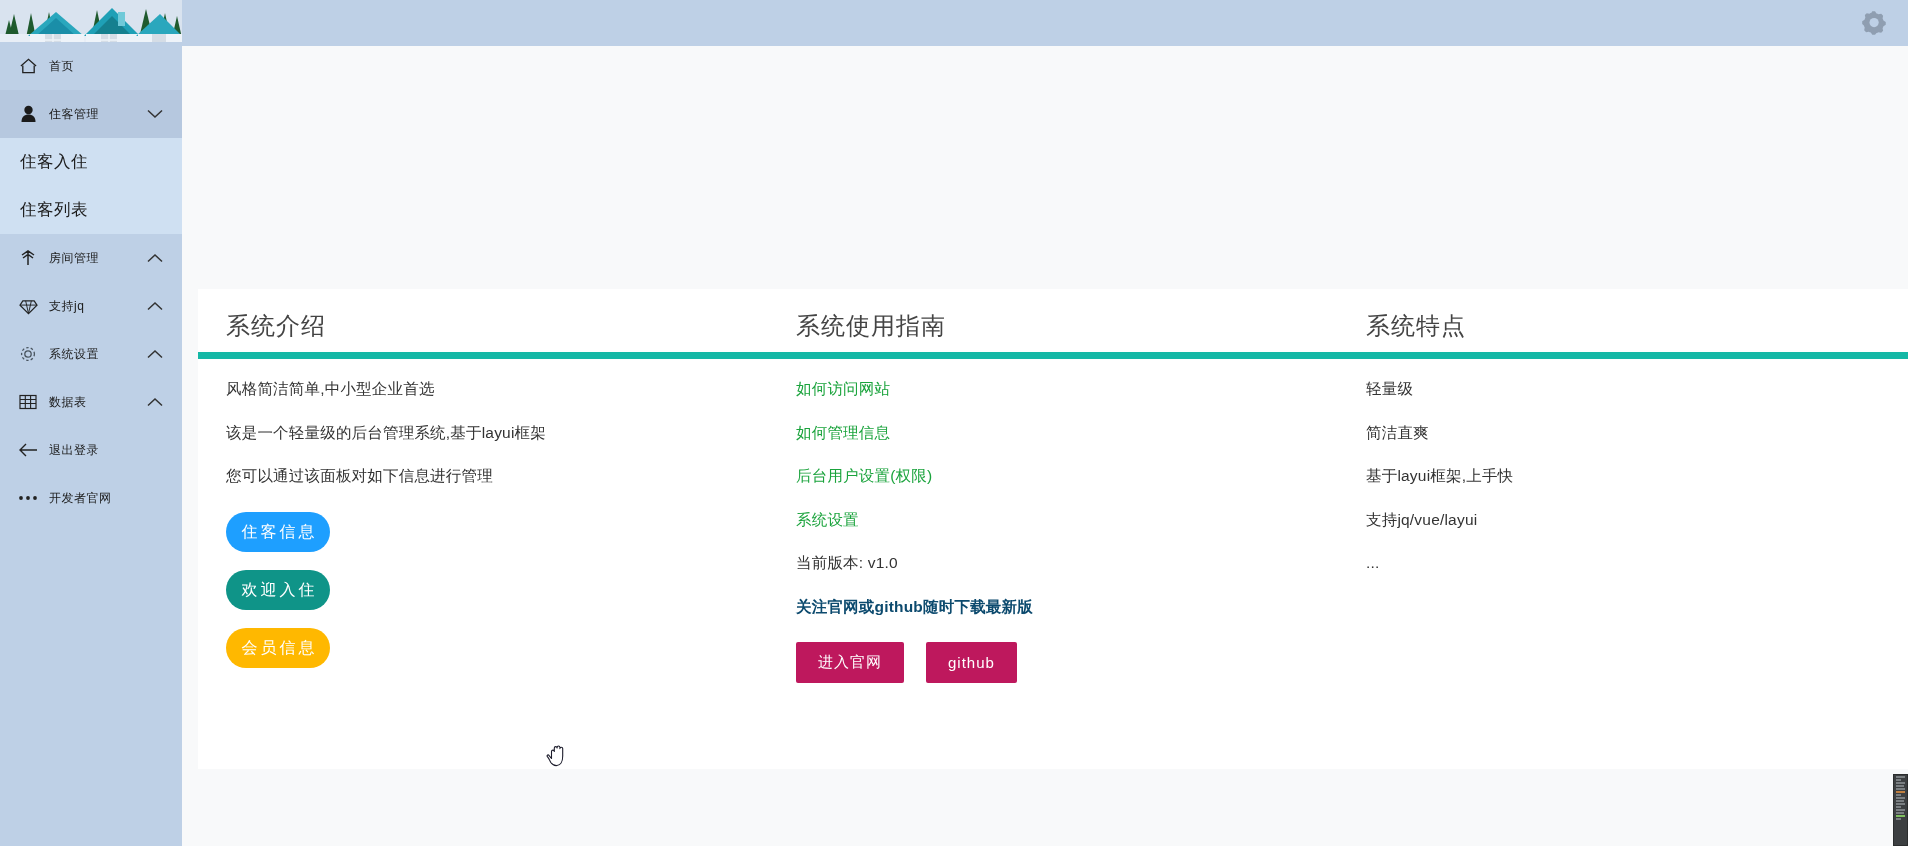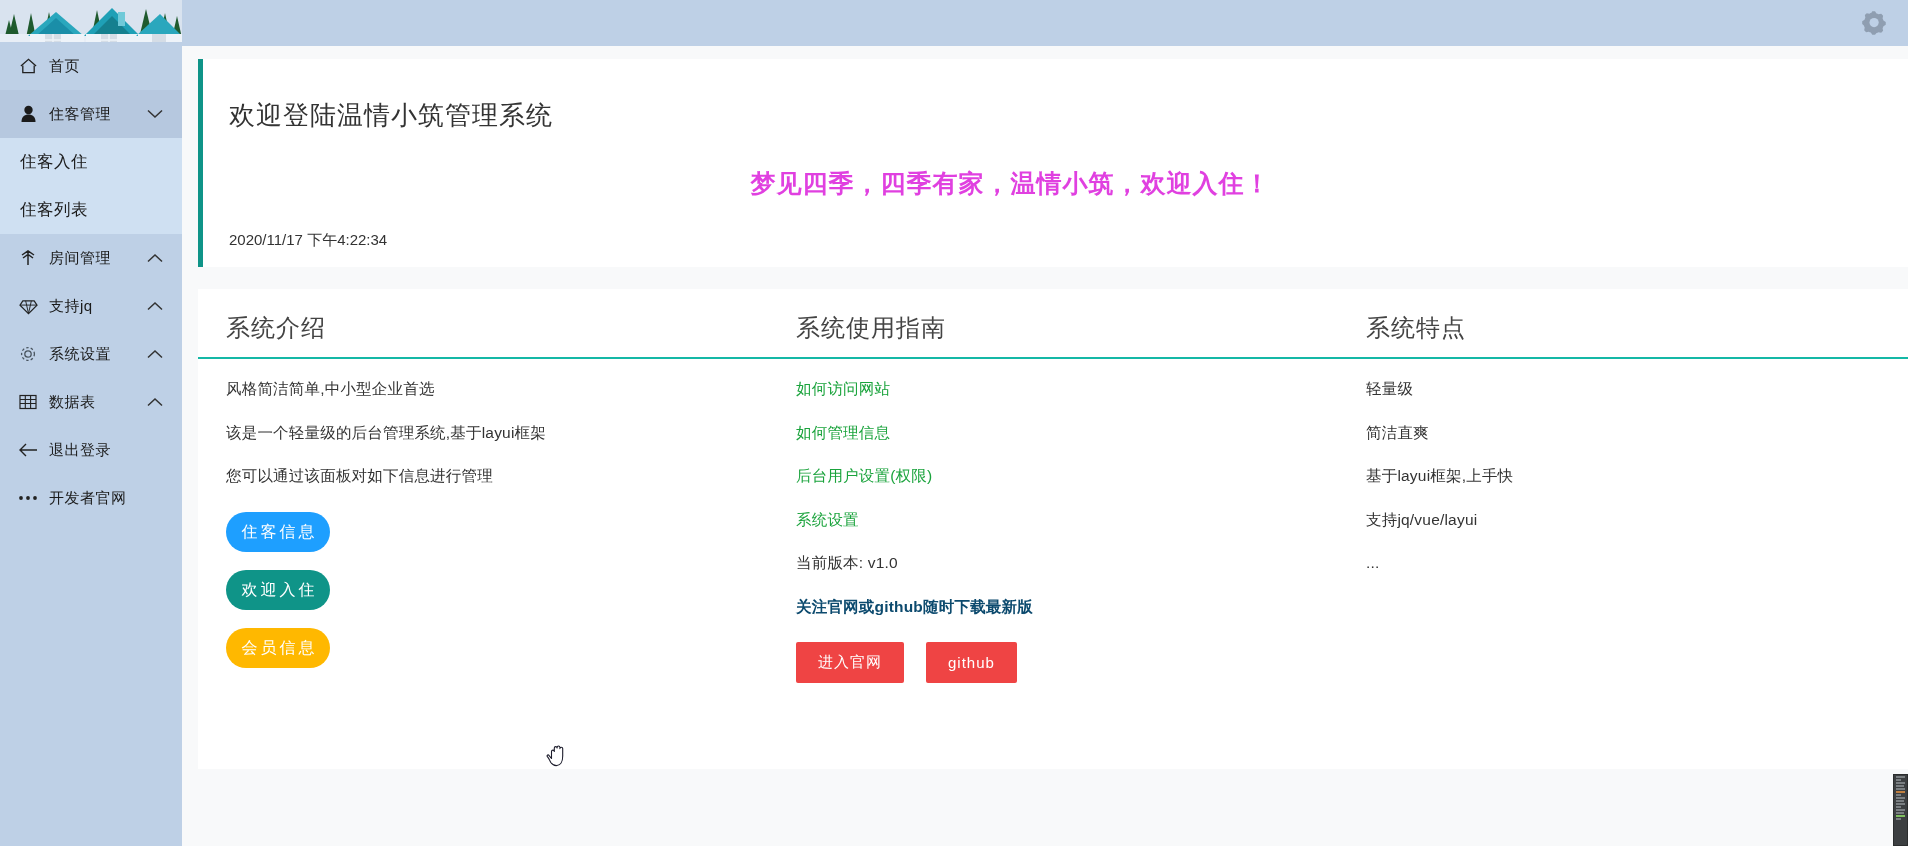--- a/index.html
+++ b/index.html
@@ -26,21 +26,21 @@
   }
   .logo svg { display: block; width: 182px; height: 57px; }
 
   .nav { padding-top: 0px; }
   .nav-item {
     position: relative;
     display: flex; align-items: center;
     height: 48px;
     padding-left: 17px;
     color: #1b1b1b;
-    font-size: 15px;
+    font-size: 12px;
     letter-spacing: .5px;
     cursor: pointer;
   }
   .nav-item .ico {
     width: 22px; height: 20px;
     display: inline-flex; align-items: center; justify-content: center;
     margin-right: 10px;
     flex: 0 0 auto;
   }
   .nav-item .ico svg { display: block; }
@@ -119,21 +119,21 @@
     width: 570px;
     padding: 0 0 0 0;
     position: relative;
   }
   .col-head {
     height: 60px;
     display: flex; align-items: center;
     padding-left: 28px;
     font-size: 24px; color: #444; font-weight: 400;
     letter-spacing: 1px;
-    border-bottom: 2px solid #14b8a6;
+    border-bottom: 7px solid #14b8a6;
     margin-top: 10px;
   }
   .col-body { padding: 22px 28px 0 28px; }
   .col-body p {
     font-size: 15.5px;
     line-height: 1;
     color: #333;
     margin-bottom: 28px;
     letter-spacing: .2px;
   }
@@ -155,21 +155,21 @@
     padding-left: 3px;
   }
   .pill.blue   { background: #1e9fff; }
   .pill.teal   { background: #0f9488; }
   .pill.yellow { background: #ffb800; }
 
   .btn-row { display: flex; gap: 22px; margin-top: 4px; }
   .flat-btn {
     height: 41px;
     min-width: 82px;
-    background: #ef4444;
+    background: #be185d;
     color: #fff;
     border: none;
     border-radius: 2px;
     font-size: 15px;
     padding: 0 22px;
     cursor: pointer;
     letter-spacing: 1px;
   }
 
   
@@ -365,27 +365,20 @@
             <path d="M14 3.2l1.5 2.3a9 9 0 0 1 2 .85l2.7-.5 1.9 1.9-.5 2.7c.36.62.64 1.3.85 2l2.3 1.5v2.7l-2.3 1.5c-.21.7-.49 1.38-.85 2l.5 2.7-1.9 1.9-2.7-.5c-.62.36-1.3.64-2 .85L14 26.8h-2.7l-1.5-2.3a9 9 0 0 1-2-.85l-2.7.5-1.9-1.9.5-2.7a9 9 0 0 1-.85-2L1.2 16v-2.7l2.3-1.5c.21-.7.49-1.38.85-2l-.5-2.7 1.9-1.9 2.7.5c.62-.36 1.3-.64 2-.85L11.3 3.2z"></path>
           </g>
           <circle cx="13.1" cy="14.6" r="4.6" fill="#bed0e6"></circle>
         </svg>
       </span>
     </div>
   </div>
 
   <div class="main">
 
-    <div class="welcome-card">
-      <div class="welcome-inner">
-        <div class="welcome-title">欢迎登陆温情小筑管理系统</div>
-        <div class="slogan">梦见四季，四季有家，温情小筑，欢迎入住！</div>
-        <div class="timestamp">2020/11/17 下午4:22:34</div>
-      </div>
-    </div>
 
     <div class="columns">
 
       <div class="col">
         <div class="col-head">系统介绍</div>
         <div class="col-body">
           <p>风格简洁简单,中小型企业首选</p>
           <p>该是一个轻量级的后台管理系统,基于layui框架</p>
           <p>您可以通过该面板对如下信息进行管理</p>
           <button class="pill blue">住客信息</button>

